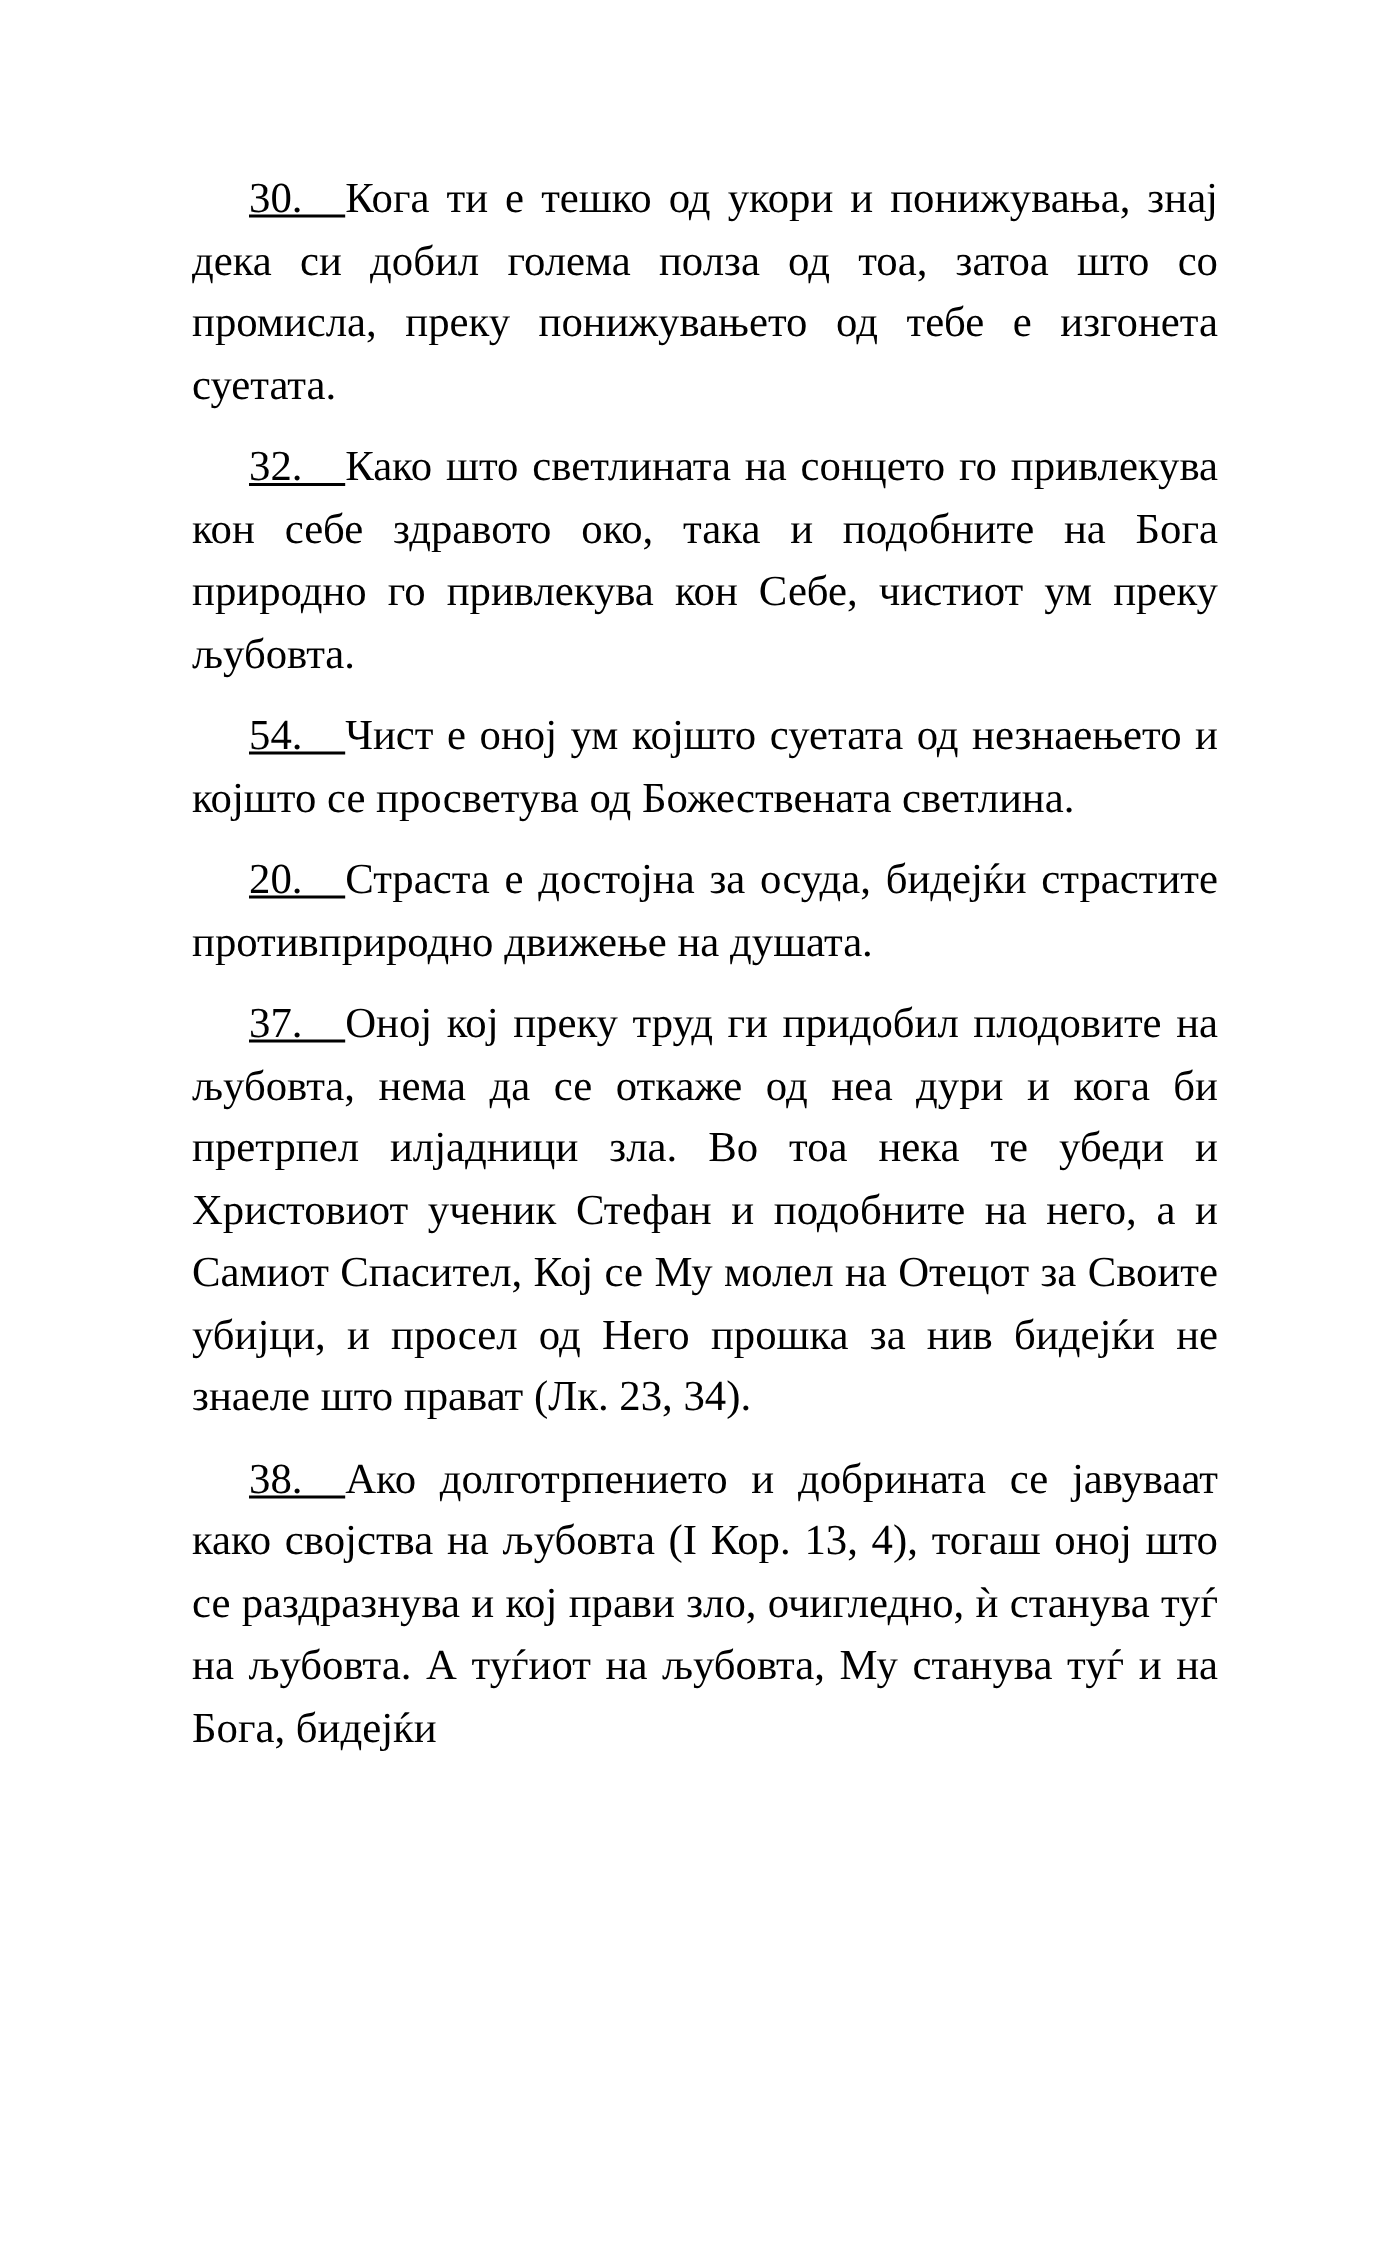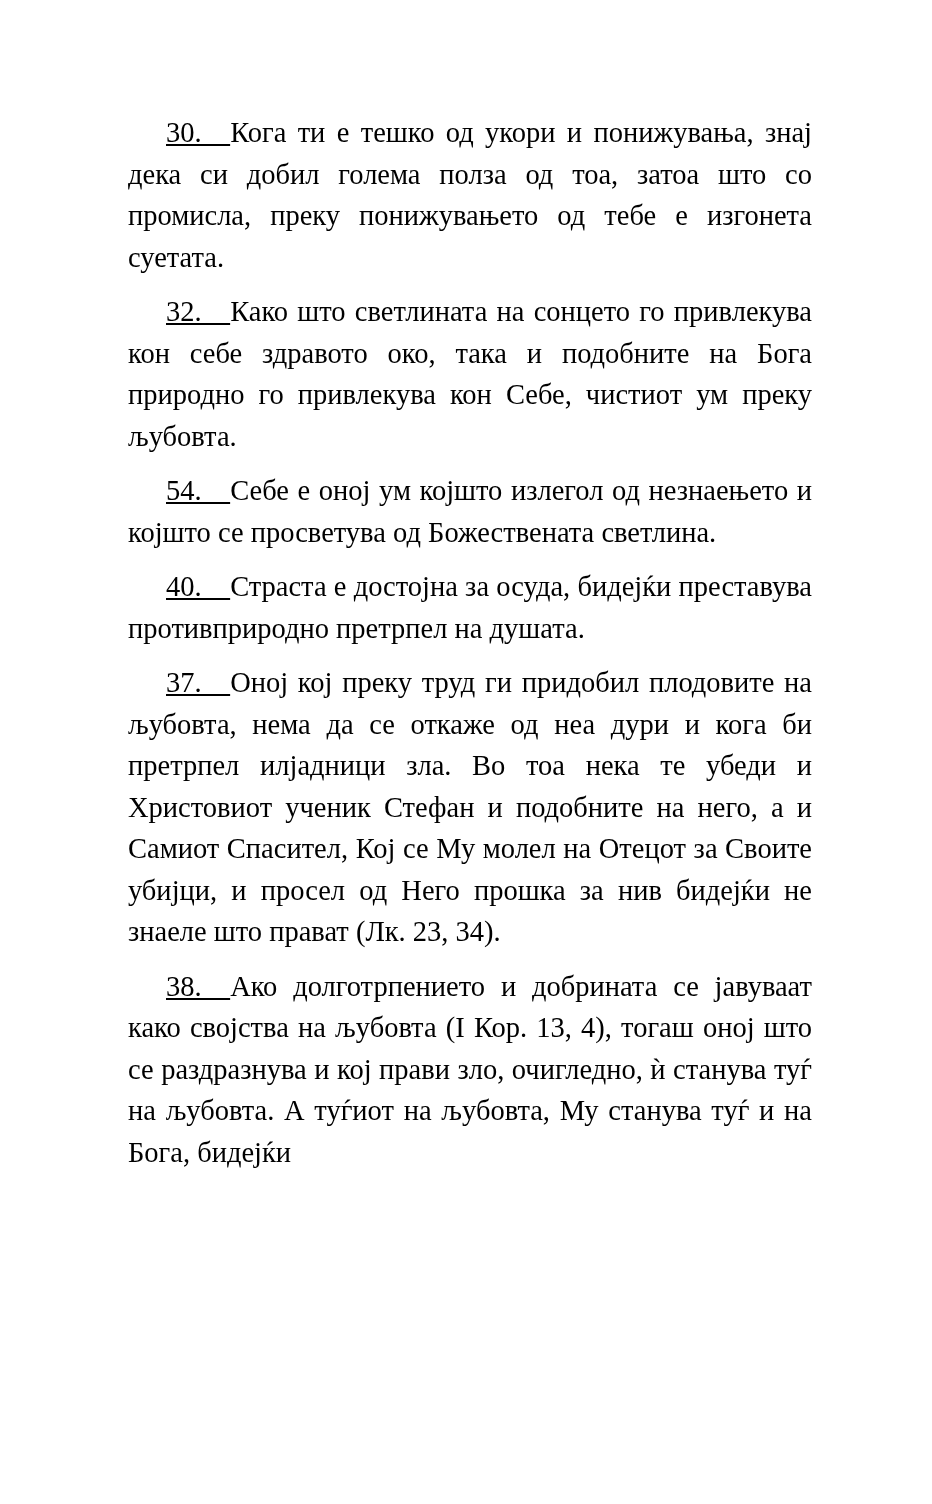--- a/index.html
+++ b/index.html
@@ -48,18 +48,18 @@
   }
 </style>
 </head>
 <body>
 
 <div class="page">
   <div class="text-block" id="text-block">
 
   <p class="para"><span class="num">30. </span><span class="">Кога ти е тешко од укори и понижувања, знај дека си добил голема полза од тоа, затоа што со промисла, преку понижувањето од тебе е изгонета суетата.</span></p>
       <p class="para"><span class="num">32. </span><span class="">Како што светлината на сонцето го привлекува кон себе здравото око, така и подобните на Бога природно го привлекува кон Себе, чистиот ум преку љубовта.</span></p>
-      <p class="para"><span class="num">54. </span><span class="">Себе е оној ум којшто излегол од незнаењето и којшто се просветува од Божествената светлина.</span></p>
-      <p class="para"><span class="num">40. </span><span class="">Страста е достојна за осуда, бидејќи преставува противприродно претрпел на душата.</span></p>
+      <p class="para"><span class="num">54. </span><span class="">Чист е оној ум којшто суетата од незнаењето и којшто се просветува од Божествената светлина.</span></p>
+      <p class="para"><span class="num">20. </span><span class="">Страста е достојна за осуда, бидејќи страстите противприродно движење на душата.</span></p>
       <p class="para"><span class="num">37. </span><span class="">Оној кој преку труд ги придобил плодовите на љубовта, нема да се откаже од неа дури и кога би претрпел илјадници зла. Во тоа нека те убеди и Христовиот ученик Стефан и подобните на него, а и Самиот Спасител, Кој се Му молел на Отецот за Своите убијци, и просел од Него прошка за нив бидејќи не знаеле што прават (Лк. 23, 34).</span></p>
       <p class="para"><span class="num">38. </span><span class="">Ако долготрпението и добрината се јавуваат како својства на љубовта (I Кор. 13, 4), тогаш оној што се раздразнува и кој прави зло, очигледно, ѝ станува туѓ на љубовта. А туѓиот на љубовта, Му станува туѓ и на Бога, бидејќи </span></p>
     </div>
 </div>
 
 </body></html>

